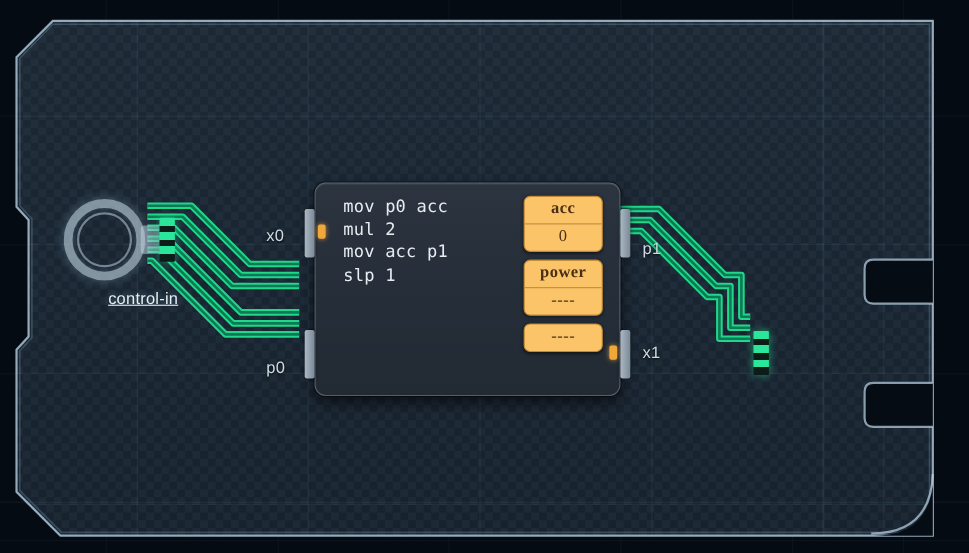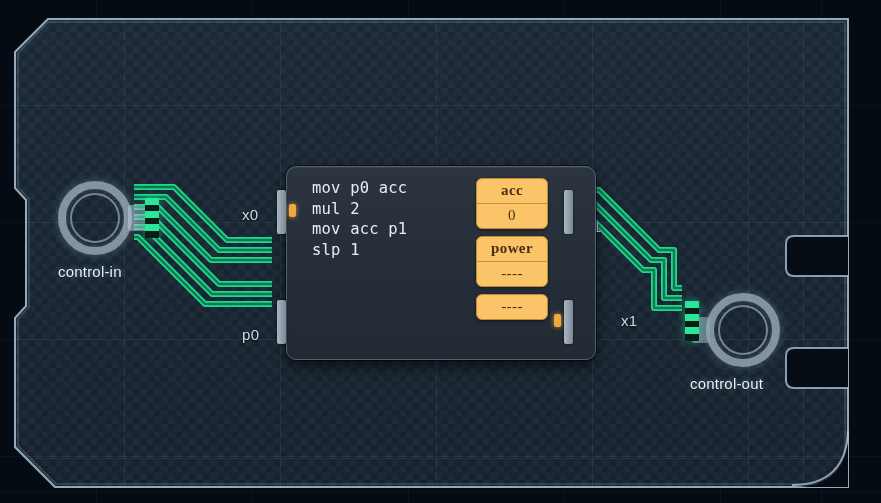--- a/index.html
+++ b/index.html
@@ -98,25 +98,26 @@
   .ring-stub {
     position: absolute;
     top: 24px;
     width: 18px;
     height: 26px;
     background: linear-gradient(to right, rgba(190,210,225,0.55), rgba(150,172,190,0.5));
     border-radius: 3px;
   }
   .conn-label {
     margin-top: 8px;
-    text-align: left;
+    text-align: right;
     font-size: 15px;
     color: #e8eff5;
     text-shadow: 0 0 6px rgba(150,200,230,0.55), 0 1px 2px rgba(0,0,0,0.8);
     letter-spacing: 0.2px;
+    text-decoration: underline;
   }
   #conn-in { left: 44px; top: 163px; }
   #conn-in .ring-stub { right: -14px; }
   #conn-out { left: 676px; top: 275px; }
   #conn-out .ring-stub { left: -14px; }
   #conn-out .ring-wrap { margin-left: 16px; }
 
   
   .pad-teeth {
     position: absolute;
@@ -140,28 +141,28 @@
   .port-label {
     position: absolute;
     font-size: 15px;
     color: #cfdae3;
     text-shadow: 0 1px 2px rgba(0,0,0,0.85);
     letter-spacing: 0.3px;
   }
   #lbl-x0 { left: 228px; top: 188px; }
   #lbl-p0 { left: 228px; top: 308px; }
   #lbl-p1 { left: 570px; top: 200px; }
-  #lbl-x1 { left: 570px; top: 294px; margin-left: 37px; }
+  #lbl-x1 { left: 570px; top: 294px; }
 
   
   #node {
     position: absolute;
     left: 272px;
     top: 148px;
-    width: 310px;
+    width: 278px;
     height: 194px;
   }
   .node-body {
     position: absolute;
     inset: 0;
     background: linear-gradient(to bottom, #2c343f 0%, #262e39 46%, #222a34 100%);
     border-radius: 10px;
     border: 1px solid #555f6c;
     box-shadow:
       0 0 0 1px rgba(0,0,0,0.5),
@@ -284,27 +285,20 @@
 
     <div id="conn-in" class="connector">
       <div class="ring-wrap">
         <div class="ring"></div>
         <div class="ring-stub"></div>
       </div>
       <div class="conn-label">control-in</div>
     </div>
     <div id="teeth-in" class="pad-teeth"></div>
 
-    <div id="conn-out" class="connector">
-      <div class="ring-wrap">
-        <div class="ring"></div>
-        <div class="ring-stub"></div>
-      </div>
-      <div class="conn-label">control-out</div>
-    </div>
     <div id="teeth-out" class="pad-teeth"></div>
 
     <div id="lbl-x0" class="port-label">x0</div>
     <div id="lbl-p0" class="port-label">p0</div>
     <div id="lbl-p1" class="port-label">p1</div>
     <div id="lbl-x1" class="port-label">x1</div>
 
     <div id="node">
       <div class="node-body"></div>
 

